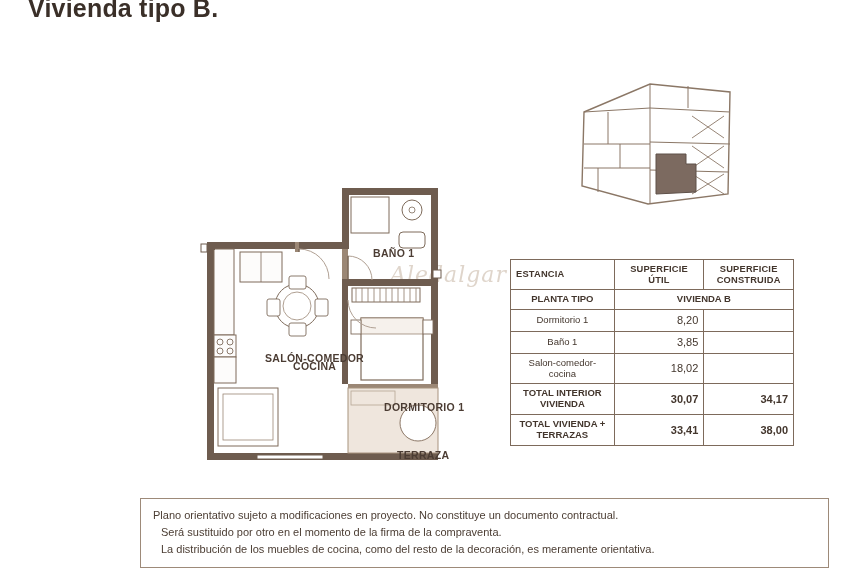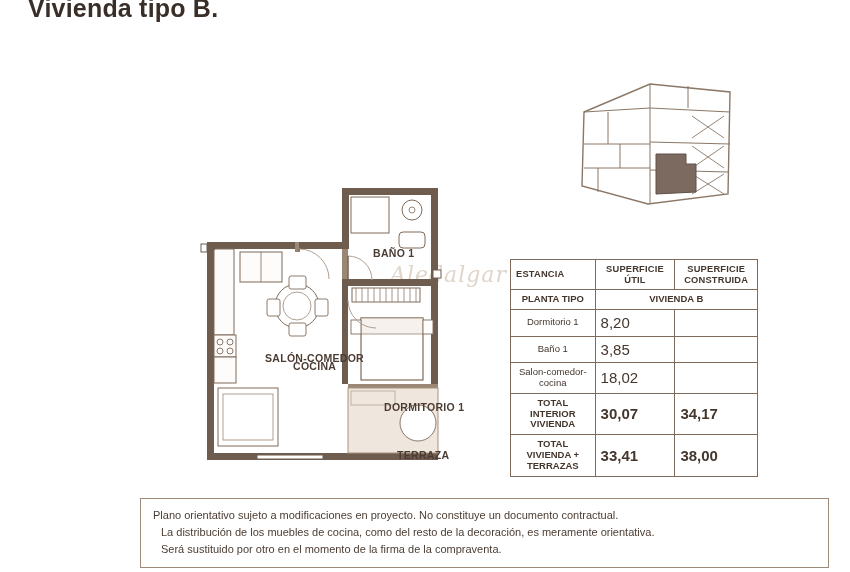--- a/index.html
+++ b/index.html
@@ -52,42 +52,42 @@
     top: 82px;
     width: 160px;
     height: 130px;
   }
 
   
   #area-table {
     position: absolute;
     left: 510px;
     top: 259px;
-    width: 248px;
+    width: 284px;
     border-collapse: collapse;
     font-size: 9.5px;
     color: #43362d;
   }
   #area-table th, #area-table td {
     border: 1px solid #7d6a5b;
     padding: 4px 5px;
     text-align: center;
     vertical-align: middle;
     line-height: 1.15;
   }
   #area-table th {
     font-size: 9.3px;
     font-weight: bold;
     text-align: center;
     letter-spacing: 0.2px;
   }
   #area-table th.first-col { text-align: left; }
   #area-table td.num {
-    text-align: left;
-    font-size: 15px;
+    text-align: right;
+    font-size: 11px;
   }
   #area-table tr.bold td { font-weight: bold; }
   #area-table td.name { width: 92px; }
   .col-w { width: 78px; }
 
   
   #footnote {
     position: absolute;
     left: 140px;
     top: 498px;
@@ -293,15 +293,15 @@
     <tr class="bold">
       <td class="name">TOTAL VIVIENDA + TERRAZAS</td>
       <td class="num">33,41</td>
       <td class="num">38,00</td>
     </tr>
   </tbody>
 </table>
 
 <div id="footnote">
   <div>Plano orientativo sujeto a modificaciones en proyecto. No constituye un documento contractual.</div>
+  <div>Será sustituido por otro en el momento de la firma de la compraventa.</div>
   <div>La distribución de los muebles de cocina, como del resto de la decoración, es meramente orientativa.</div>
-  <div>Será sustituido por otro en el momento de la firma de la compraventa.</div>
 </div>
 
 </body></html>

